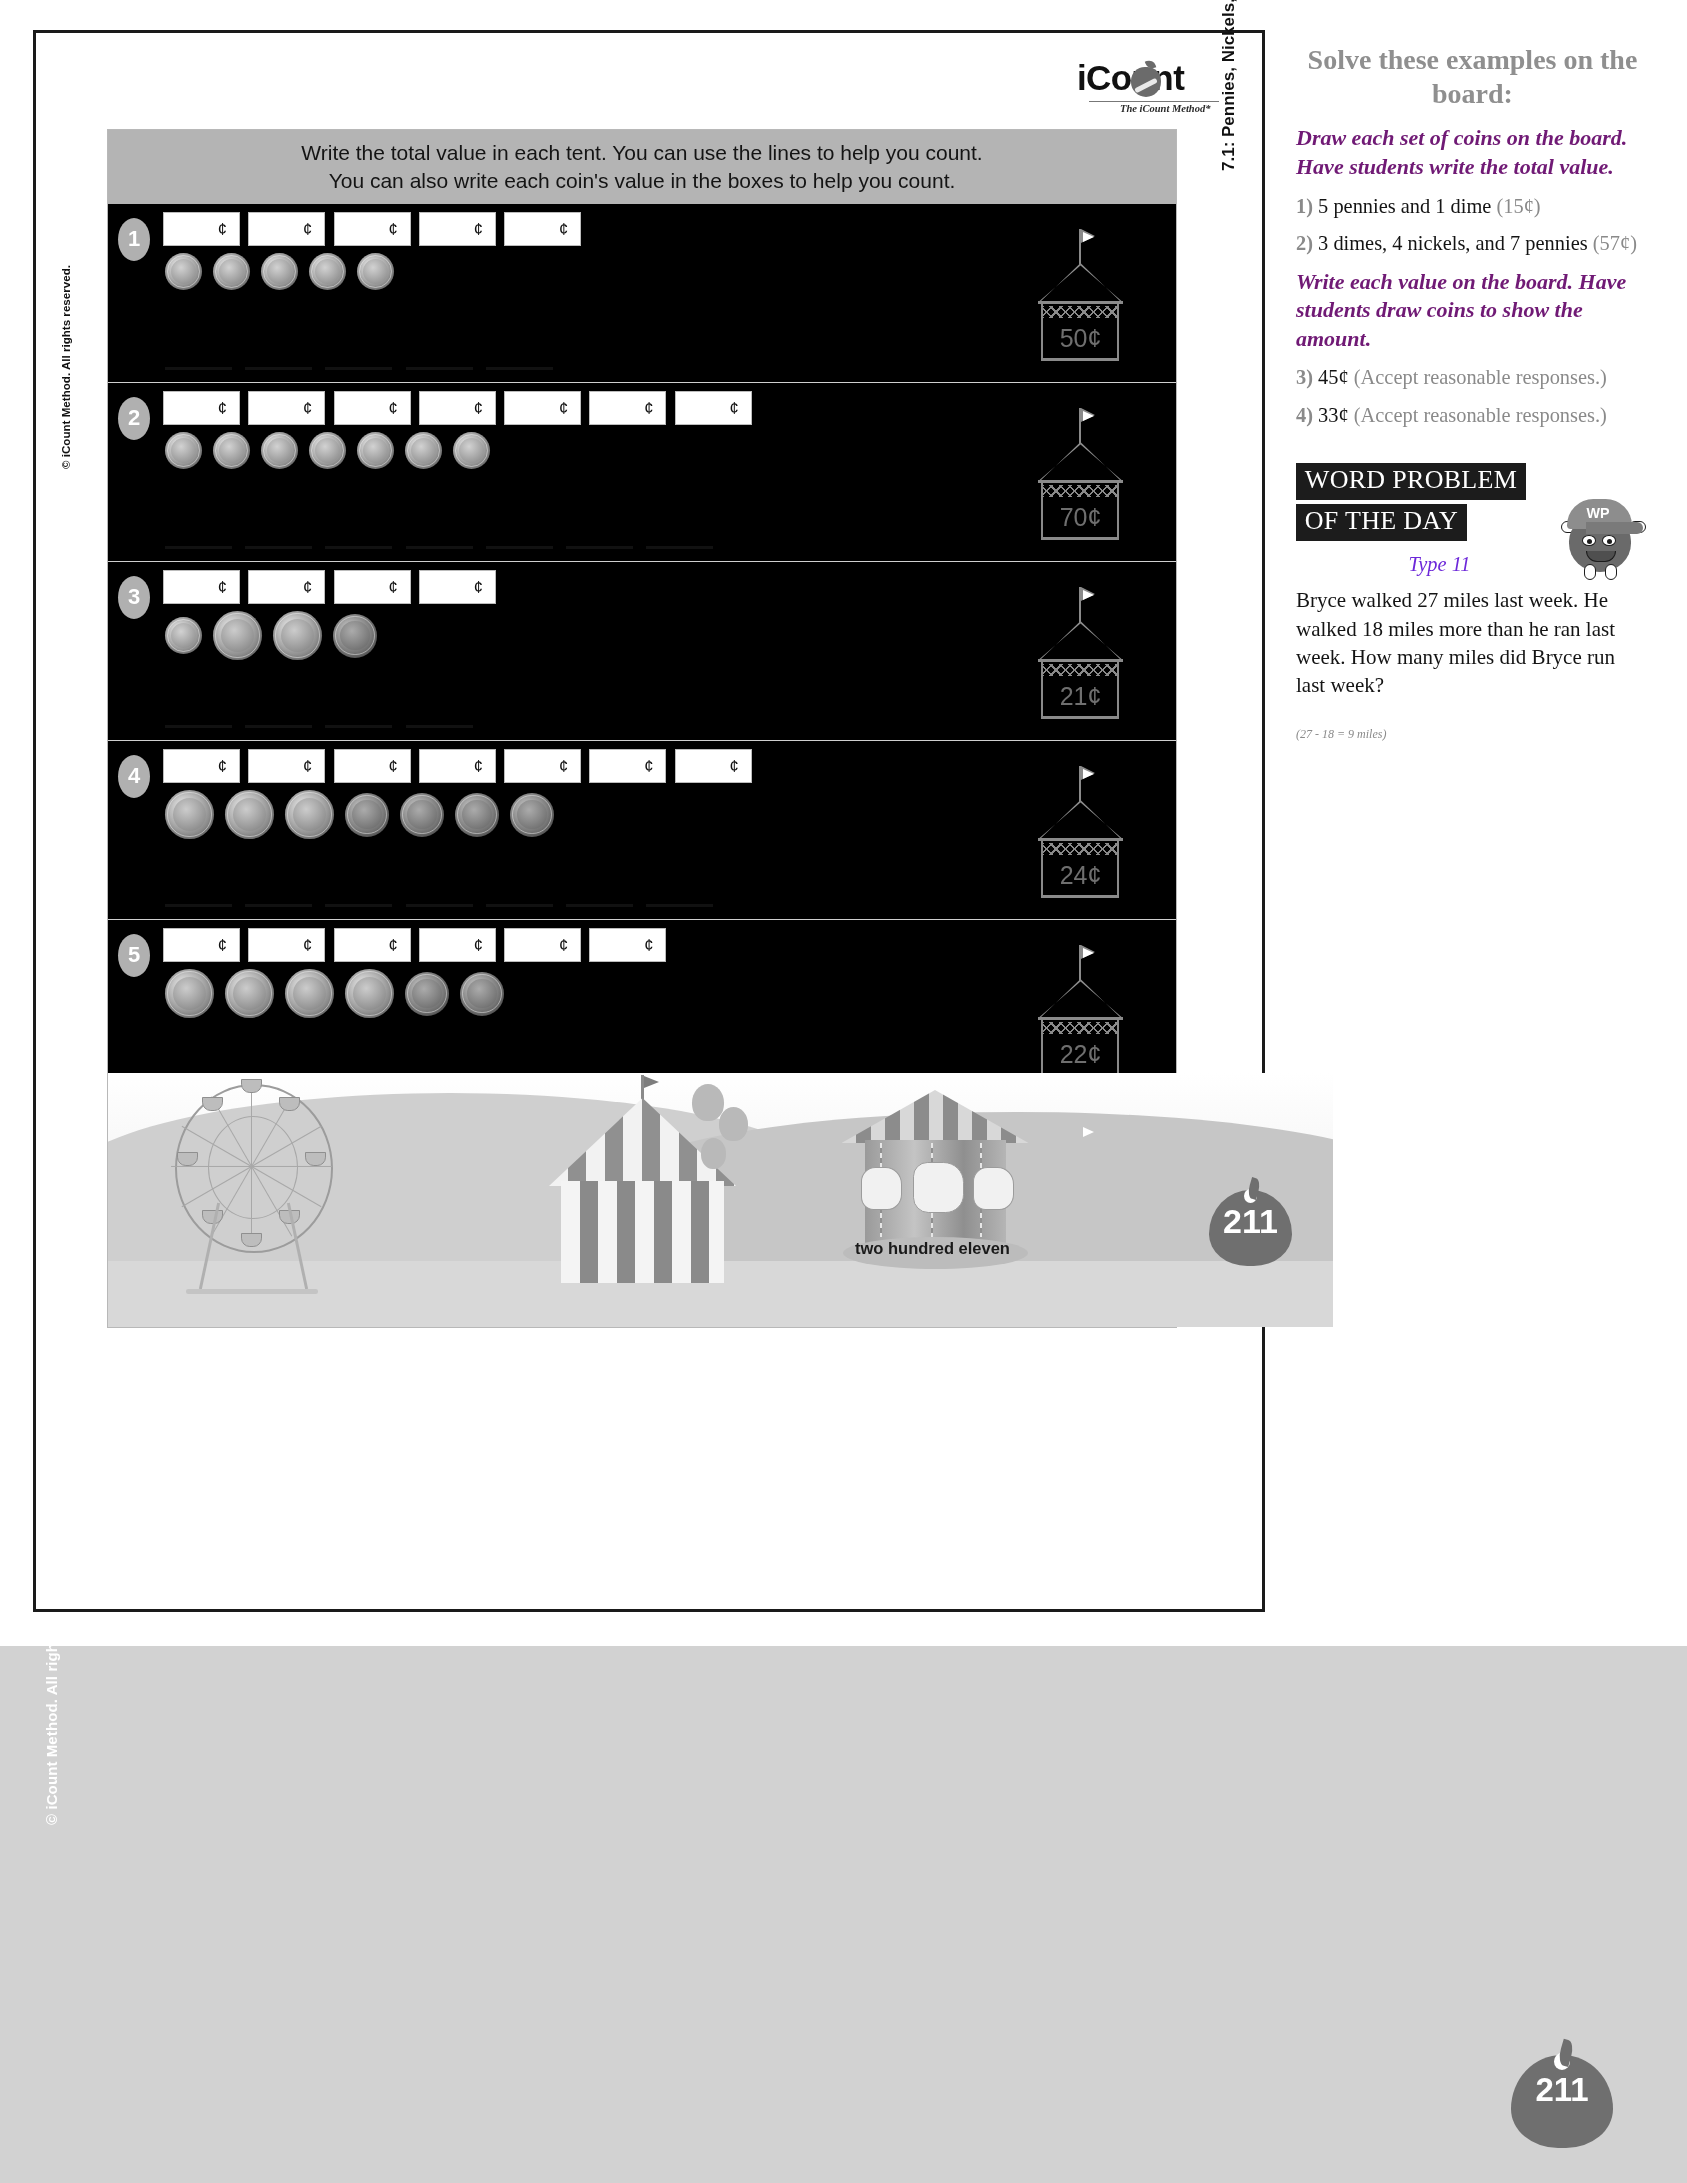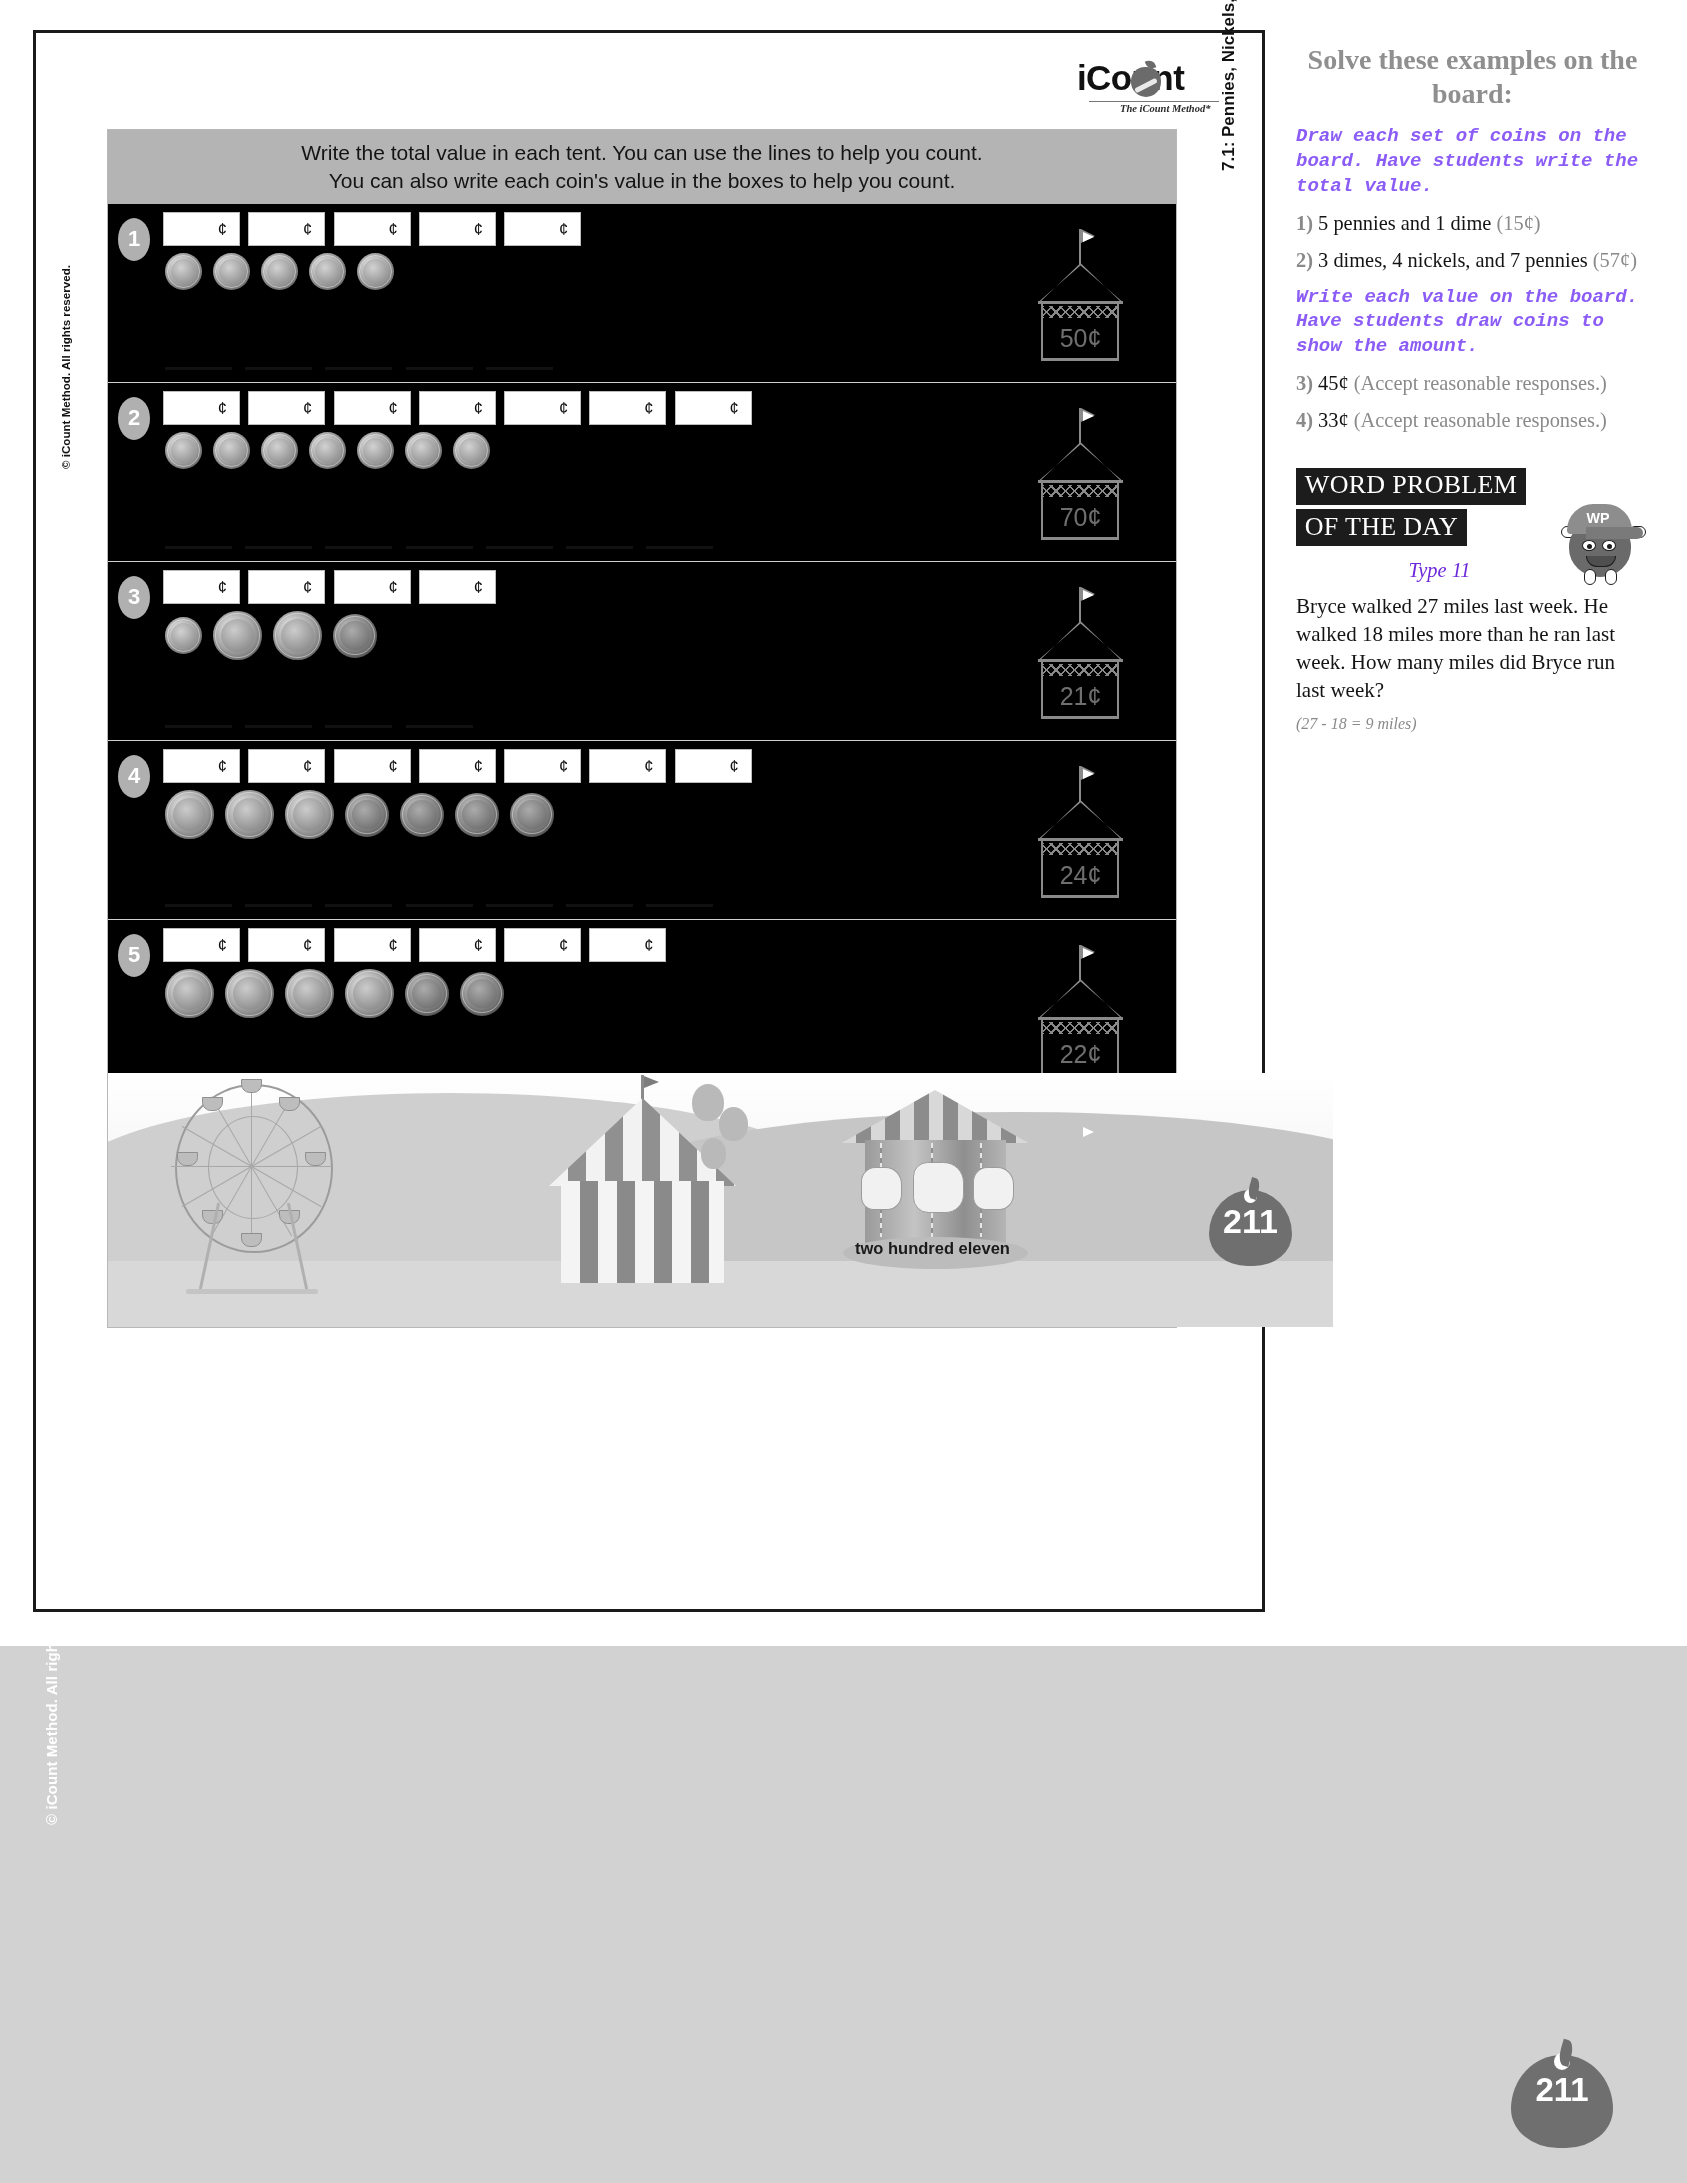--- a/index.html
+++ b/index.html
@@ -301,22 +301,22 @@
     font-weight:bold;letter-spacing:1.1px;
   }
   #chalkboard .t1{top:26.5px;font-size:29px;}
   #chalkboard .t2{top:62px;font-size:29px;}
   #bb-sub{
     margin:10px 0 14.3px;text-align:center;color:#8f8f8f;
     font-size:28px;font-weight:bold;line-height:1.2;
     font-family:"Liberation Serif",serif;
   }
   .bb-ital{
-    font-family:Liberation Mono, monospace;font-style:italic;font-weight:bold;
-    font-size:19px;color:#8b5cf6;line-height:1.3;margin-bottom:11px;
+    font-family:Liberation Serif, serif;font-style:italic;font-weight:bold;
+    font-size:22px;color:#701a75;line-height:1.3;margin-bottom:11px;
   }
   .bb-item{
     font-family:"Liberation Serif",serif;font-size:20.4px;color:#141414;
     line-height:1.3;margin-bottom:11px;
   }
   .bb-item b{font-weight:bold;color:#8a8a8a;}
   .bb-item .ans{color:#8a8a8a;}
   
   #wp{margin-top:34px;position:relative;}
   .wp-bar{
@@ -325,22 +325,22 @@
     padding:2.8px 8.8px 4.4px;margin-bottom:3.9px;letter-spacing:0.3px;
   }
   #wp-type{
     text-align:center;color:#6d28d9;font-size:20.4px;font-style:italic;font-weight:normal;
     font-family:"Liberation Serif",serif;margin:8.8px 0 10px;padding-right:66px;
   }
   #wp-text{
     font-family:"Liberation Serif",serif;font-size:21px;color:#141414;line-height:1.34;
   }
   #wp-answer{
-    font-family:"Liberation Serif",serif;font-size:16px;font-style:italic;
-    color:#8a8a8a;margin-top:11px;
+    font-family:"Liberation Serif",serif;font-size:12px;font-style:italic;
+    color:#8a8a8a;margin-top:28px;
   }
   #wp-mascot{
     position:absolute;right:4.4px;top:32px;width:83px;height:83px;
   }
   #wp-mascot .head{
     position:absolute;left:7.7px;top:20px;width:62px;height:57px;
     background:#6a6a6a;border-radius:48% 48% 52% 52%;
   }
   #wp-mascot .cap{
     position:absolute;left:5.5px;top:4.4px;width:65px;height:30px;

